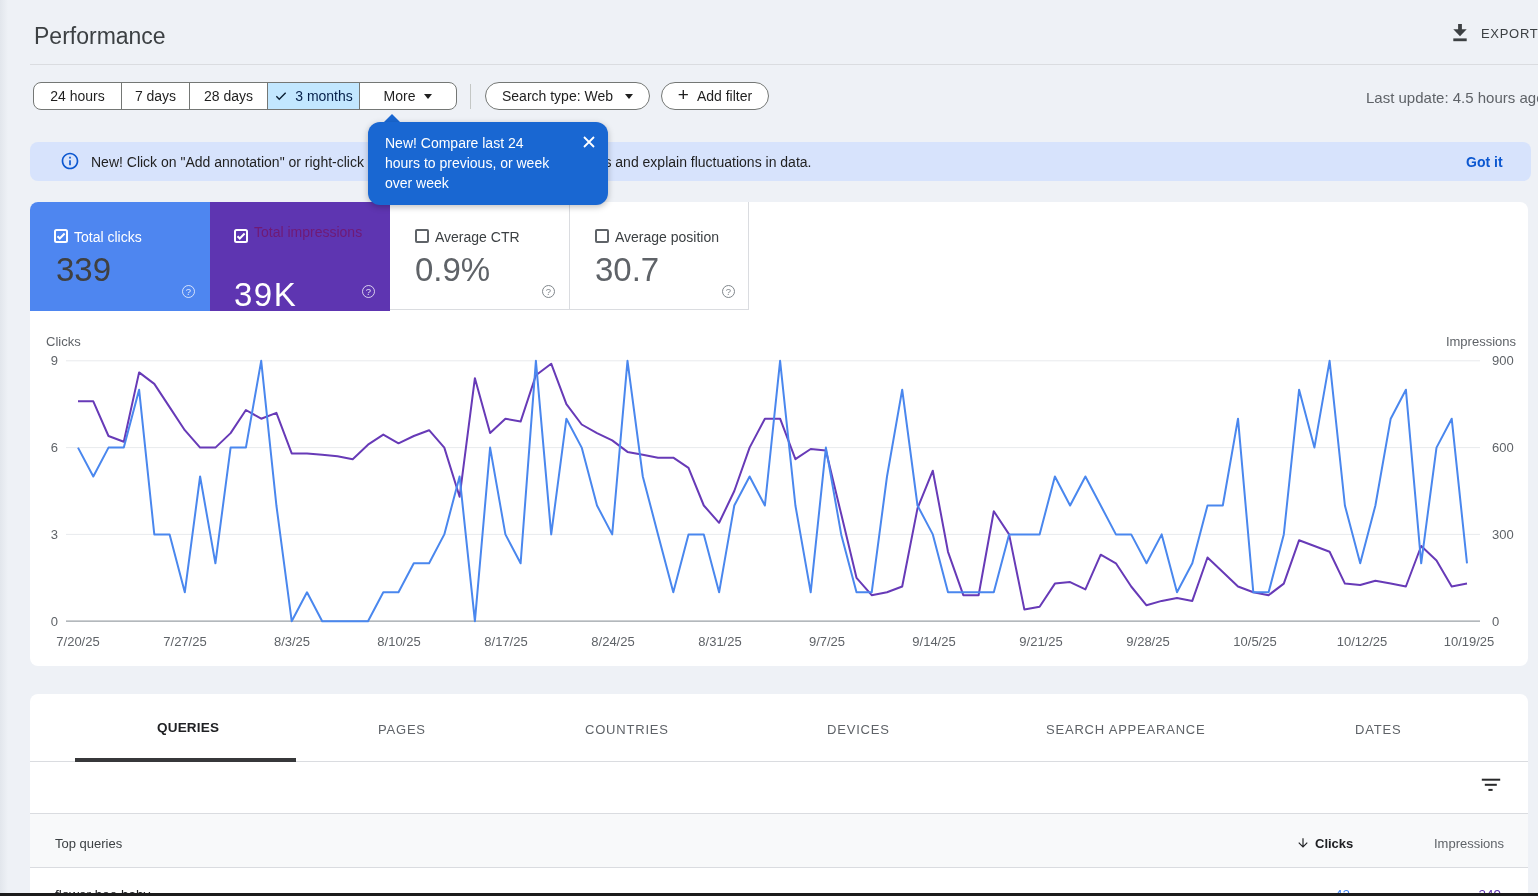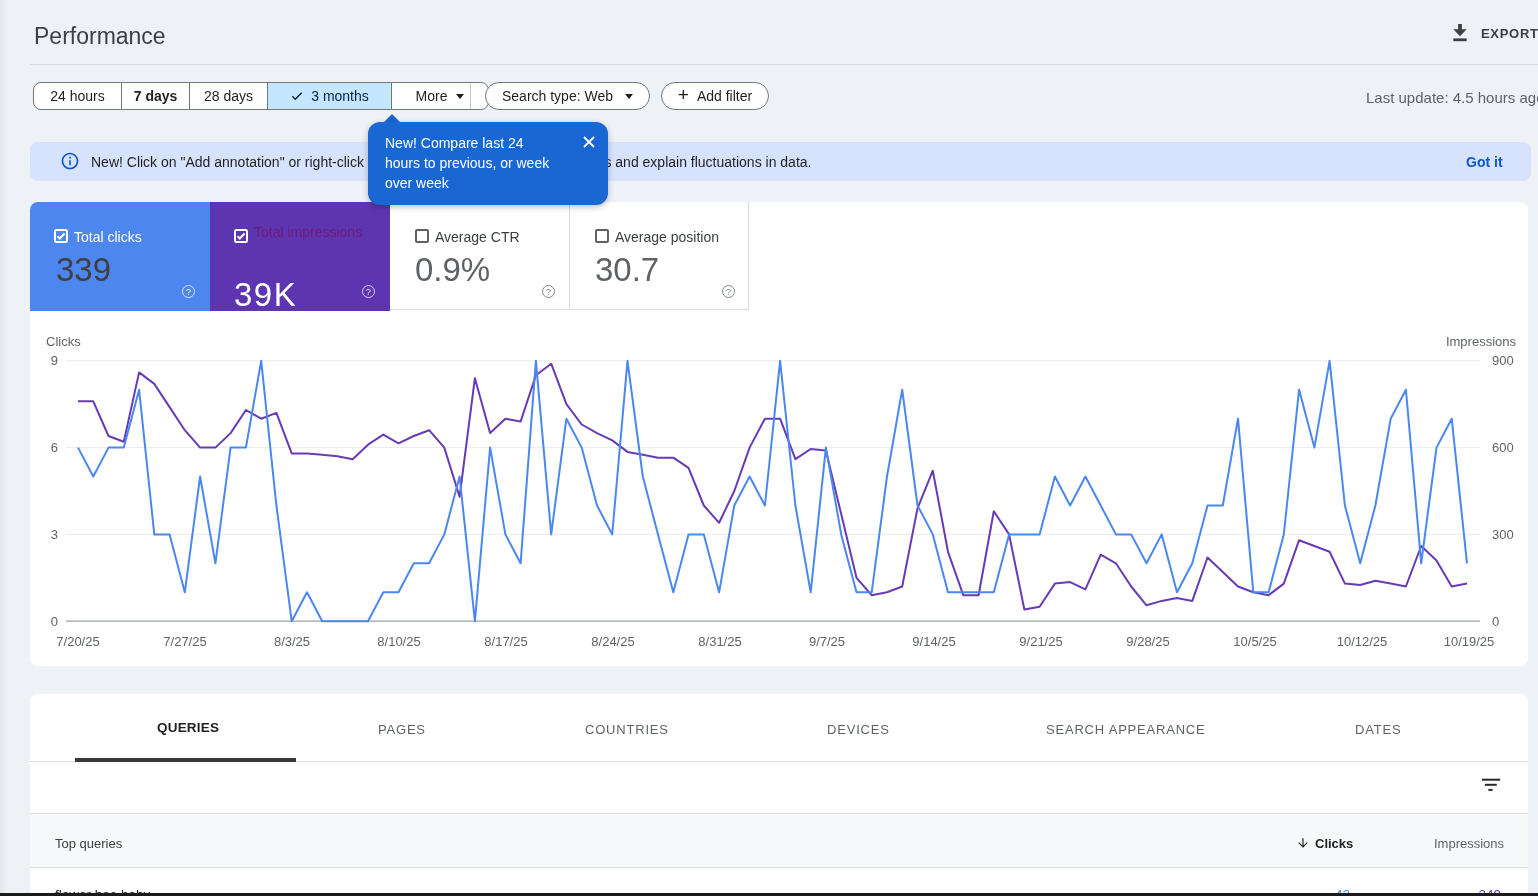--- a/index.html
+++ b/index.html
@@ -13,28 +13,28 @@
 <div class="abs" style="left:0;top:0;width:8px;height:896px;background:linear-gradient(to right,#e2e6ec,#eef1f6);"></div>
 
 <div class="abs" style="left:34px;top:23px;font-size:23px;color:#3c4043;">Performance</div>
 <svg class="abs" style="left:1452px;top:24px;" width="16" height="18" viewBox="0 0 16 18">
     <g fill="#3c4043">
       <rect x="6.1" y="0" width="3.8" height="6.2"></rect>
       <polygon points="1.3,5.2 14.7,5.2 8,12.2"></polygon>
       <rect x="1.3" y="14.4" width="13.4" height="2.8"></rect>
     </g>
   </svg>
-<div class="abs" style="left:1481px;top:26px;font-size:13px;font-weight:bold;letter-spacing:0.7px;color:#3c4043;">EXPORT</div>
+<div class="abs" style="left:1481px;top:26px;font-size:13px;font-weight:normal;letter-spacing:0.7px;color:#3c4043;">EXPORT</div>
 <div class="abs" style="left:30px;top:64px;width:1508px;height:1px;background:#dadce0;"></div>
 
 <div class="abs" style="left:33px;top:82px;height:28px;border:1px solid #747775;border-radius:8px;background:#fff;display:flex;align-items:stretch;overflow:hidden;">
   <div style="width:88px;display:flex;align-items:center;justify-content:center;font-size:14px;color:#1f1f1f;border-right:1px solid #747775;">24 hours</div>
-  <div style="width:68px;display:flex;align-items:center;justify-content:center;font-size:14px;color:#1f1f1f;border-right:1px solid #747775;font-weight:bold;">7 days</div>
+  <div style="width:68px;display:flex;align-items:center;justify-content:center;font-size:14px;color:#1f1f1f;border-right:1px solid #747775;">7 days</div>
   <div style="width:78px;display:flex;align-items:center;justify-content:center;font-size:14px;color:#1f1f1f;border-right:1px solid #747775;">28 days</div>
-  <div style="width:124px;display:flex;align-items:center;justify-content:center;font-size:14px;color:#06204a;background:#c2e7ff;border-right:1px solid #747775;">
+  <div style="width:92px;display:flex;align-items:center;justify-content:center;font-size:14px;color:#06204a;background:#c2e7ff;border-right:1px solid #747775;">
     <svg width="14" height="14" viewBox="0 0 24 24" style="margin-right:7px;">
         <path fill="none" stroke="#0b1f33" stroke-width="2.4" d="M4 12.5l5 5L20 6.5"></path>
       </svg>3 months</div>
   <div style="width:96px;display:flex;align-items:center;justify-content:center;font-size:14px;color:#1f1f1f;">More<span style="display:inline-block;margin-left:9px;width:0;height:0;border-left:4.5px solid transparent;border-right:4.5px solid transparent;border-top:5px solid #1f1f1f;"></span></div>
 </div>
 <div class="abs" style="left:470px;top:84px;width:1px;height:25px;background:#c4c7c5;"></div>
 
 <div class="abs" style="left:485px;top:82px;width:165px;height:28px;border:1px solid #747775;border-radius:14px;background:#fff;display:flex;align-items:center;justify-content:center;font-size:14px;color:#1f1f1f;">Search type: Web<span style="display:inline-block;margin-left:12px;width:0;height:0;border-left:4.5px solid transparent;border-right:4.5px solid transparent;border-top:5px solid #1f1f1f;"></span></div>
 <div class="abs" style="left:661px;top:82px;width:108px;height:28px;border:1px solid #747775;border-radius:14px;background:#fff;display:flex;align-items:center;justify-content:center;font-size:14px;color:#1f1f1f;"><span style="font-size:19px;font-weight:400;margin-right:8px;margin-top:-2px;">+</span>Add filter</div>
 

